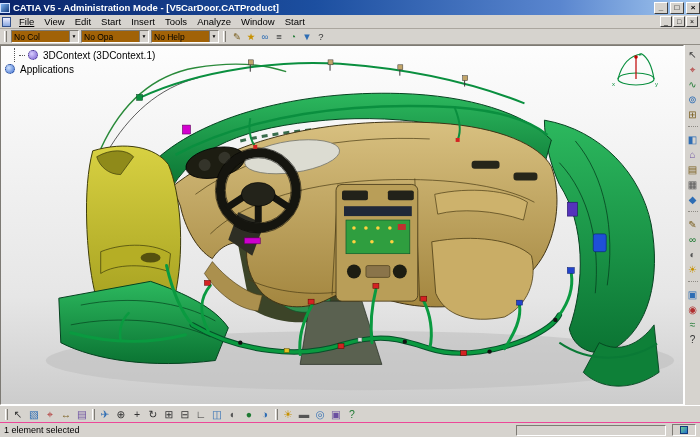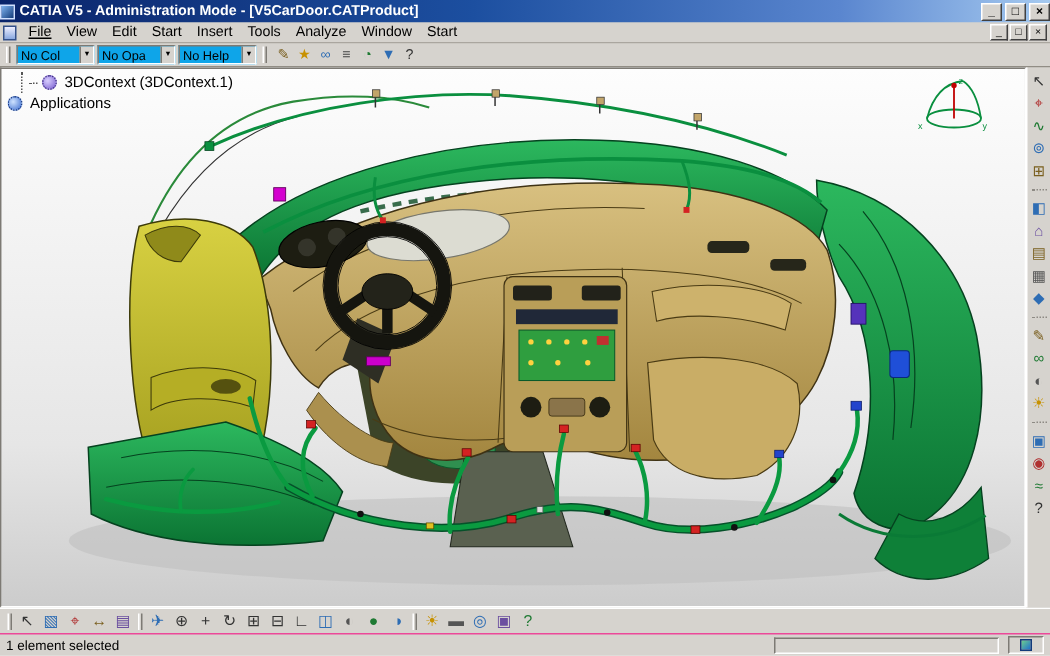--- a/index.html
+++ b/index.html
@@ -22,21 +22,21 @@
   .menu-items { display:flex; }
   .menu-item { padding:0 5px; font-size:9.5px; color:#000; white-space:nowrap; }
   .menu-item:first-child { text-decoration:underline; }
   .mdi-btns { margin-left:auto; display:flex; }
   .mdi-btn { width:12px; height:11px; background:#d6d3ce; border:1px solid; border-color:#fff #404040 #404040 #fff;
     font-size:7px; line-height:9px; text-align:center; margin-left:1px; }
 
   
   .toolbar { height:16px; flex:0 0 16px; background:#d6d3ce; display:flex; align-items:center; padding:1px 2px; border-bottom:1px solid #918d85; gap:2px; }
   .handle { width:3px; height:11px; border-left:1px solid #fff; border-right:1px solid #7d7a74; margin:0 2px; flex:0 0 auto; }
-  .combo { display:flex; align-items:center; background:#0ea5e9; border:1px solid; border-color:#7d7a74 #fff #fff #7d7a74; height:13px; width:52px; font-size:8.5px; padding-left:2px; color:#000; }
+  .combo { display:flex; align-items:center; background:#a16207; border:1px solid; border-color:#7d7a74 #fff #fff #7d7a74; height:13px; width:68px; font-size:8.5px; padding-left:2px; color:#000; }
   .combo-label { white-space:nowrap; overflow:hidden; }
   .combo-arrow { margin-left:auto; background:#d6d3ce; border-left:1px solid #7d7a74; font-size:5px; width:9px; text-align:center; line-height:11px; height:11px; }
   .ticon { width:14px; height:13px; text-align:center; line-height:13px; font-size:9.5px; display:inline-block; }
 
   
   .workspace { flex:1 1 auto; display:flex; min-height:0; position:relative; }
   .viewport { flex:1; position:relative; overflow:hidden; border:1px solid; border-color:#7d7a74 #fff #fff #7d7a74; background:#ececec; }
   .model-svg { position:absolute; inset:0; width:100%; height:100%; }
   .compass-box { position:absolute; top:2px; right:22px; width:52px; height:46px; }
 

